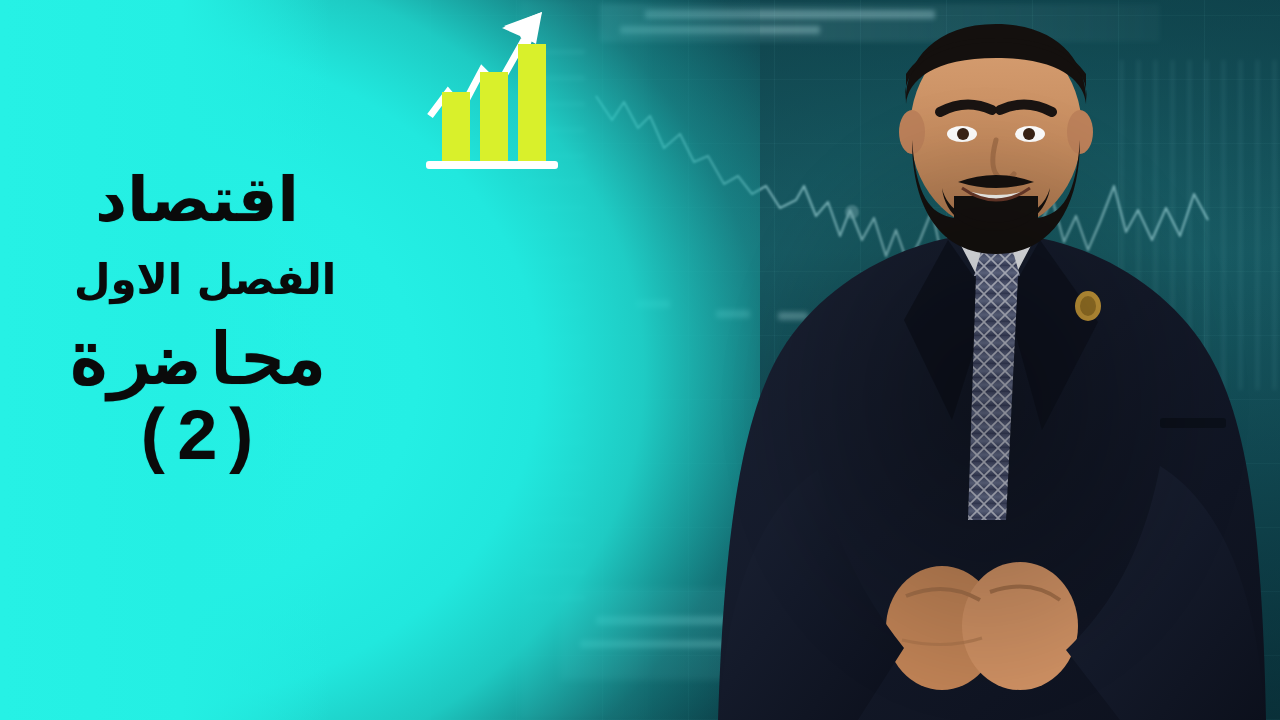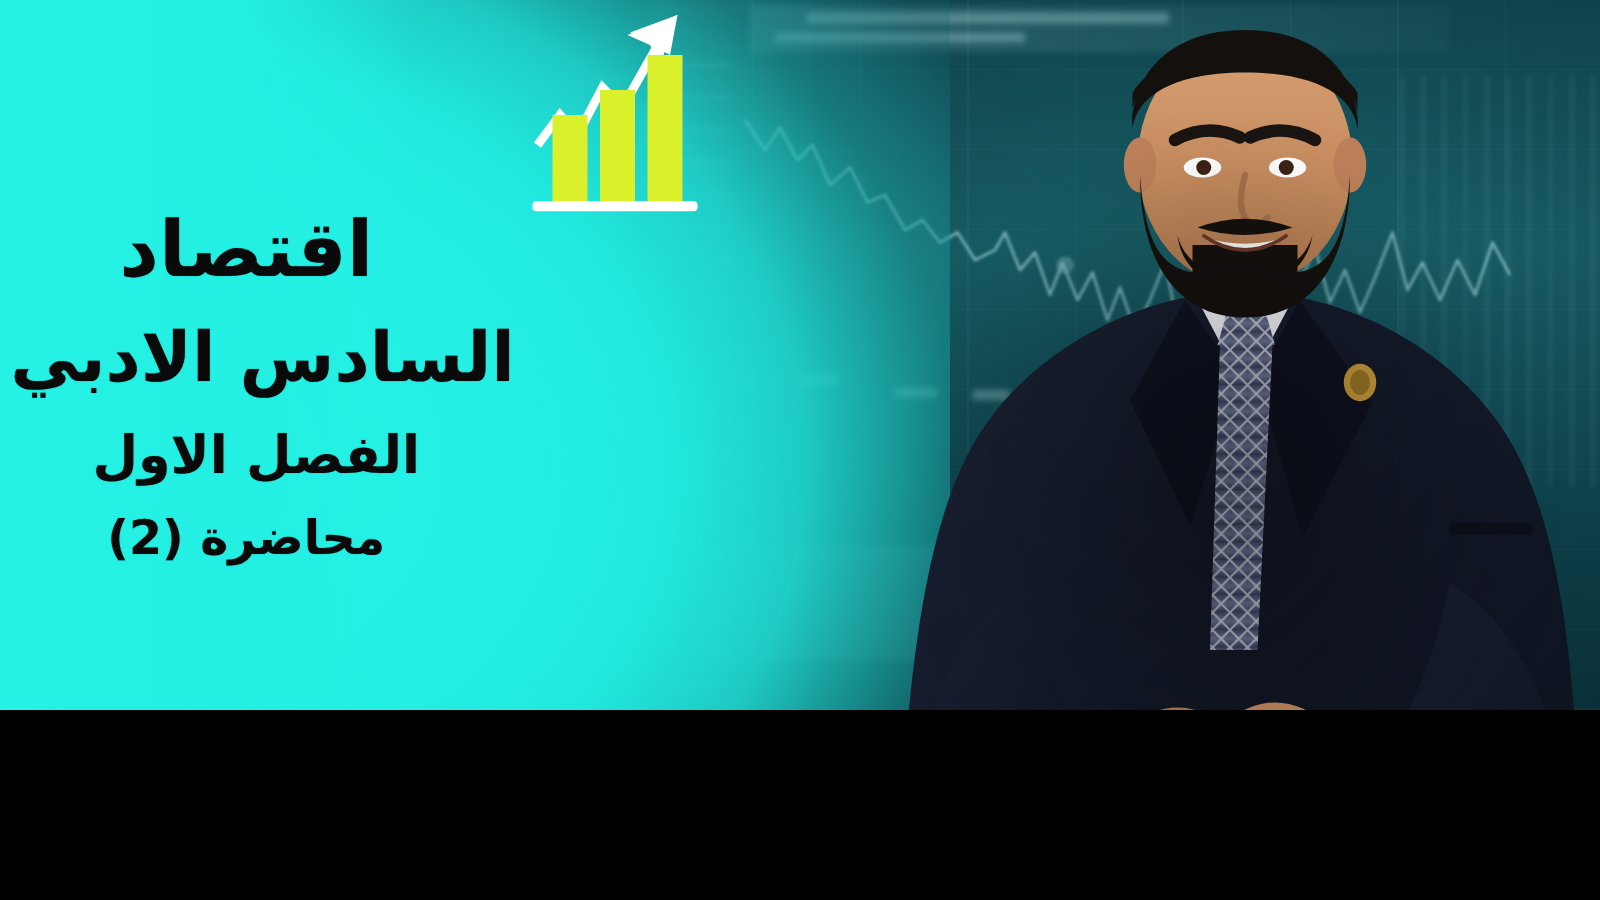--- a/index.html
+++ b/index.html
@@ -1,20 +1,20 @@
 <!DOCTYPE html>
 <html><head>
 <meta charset="utf-8">
 <style>
   html,body{margin:0;padding:0;background:#000;}
   body{font-family:"DejaVu Sans","Liberation Sans",sans-serif;}
 
   #stage{
     position:relative;
-    width:1280px;height:568px;
+    width:1280px;height:720px;
     overflow:hidden;
     background:#0d3d44;
   }
 
   
   .bg-photo{
     position:absolute;inset:0;
     background:
       linear-gradient(180deg, rgba(10,52,60,.55) 0%, rgba(8,44,52,.15) 35%, rgba(6,40,48,.55) 100%),
       radial-gradient(120% 100% at 78% 30%, #1d6a72 0%, #15545e 38%, #0e3b45 70%, #0a2c35 100%);
@@ -91,21 +91,21 @@
   }
   #title-block .tline{
     display:block;
     line-height:1.04;
     margin:0 0 26px 0;
     text-shadow:0 0 1px rgba(0,0,0,.35);
   }
   .tl1{font-size:62px;padding-right:26px;}
   .tl2{font-size:55px;padding-right:0px;}
   .tl3{font-size:42px;padding-right:10px;}
-  .tl4{font-size:38px;padding-right:26px;margin-bottom:0 !important;}
+  .tl4{font-size:72px;padding-right:26px;margin-bottom:0 !important;font-family:Liberation Mono, monospace;}
 
   
   #presenter{
     position:absolute;left:690px;top:0;width:590px;height:720px;
   }
   .p-shadow{
     position:absolute;left:10px;top:20px;width:570px;height:700px;
     background:radial-gradient(60% 60% at 50% 55%, rgba(0,0,0,.35), rgba(0,0,0,0) 72%);
     filter:blur(18px);
   }
@@ -154,21 +154,20 @@
 
     <rect x="18" y="88" width="28" height="70" fill="#D9F02B"></rect>
     <rect x="56" y="68" width="28" height="90" fill="#D9F02B"></rect>
     <rect x="94" y="40" width="28" height="118" fill="#D9F02B"></rect>
 
     <rect x="2" y="157" width="132" height="8" rx="3" fill="#FFFFFF"></rect>
   </svg>
 
   <div id="title-block">
     <span class="tline tl1">اقتصاد</span>
-    <span class="tline tl2">السادس الادبي</span>
     <span class="tline tl3">الفصل الاول</span>
     <span class="tline tl4">محاضرة (2)</span>
   </div>
 
   <div id="presenter">
     <div class="p-shadow"></div>
 
     <svg viewBox="0 0 590 720" width="590" height="720" preserveAspectRatio="none">
       <defs>
         <linearGradient id="gSuit" x1="0" y1="0" x2="1" y2="1">

